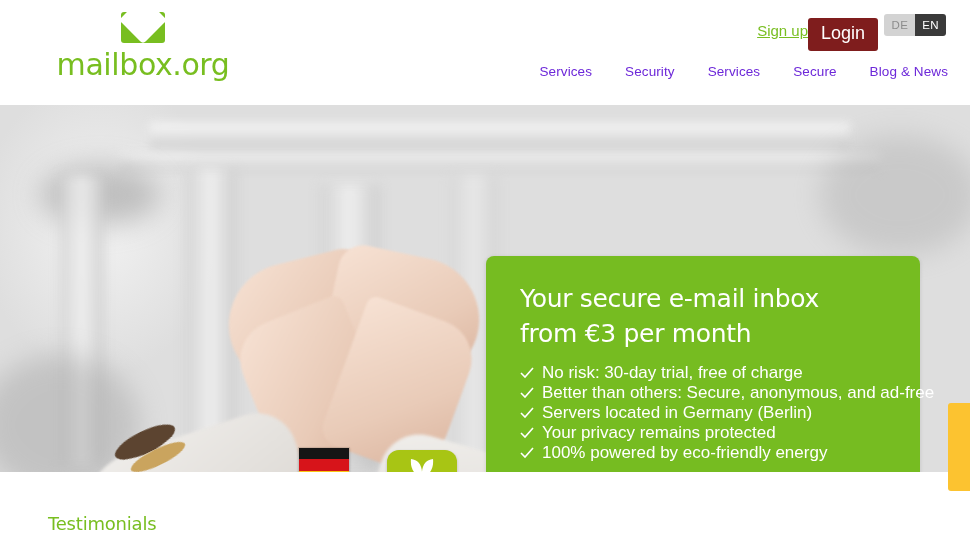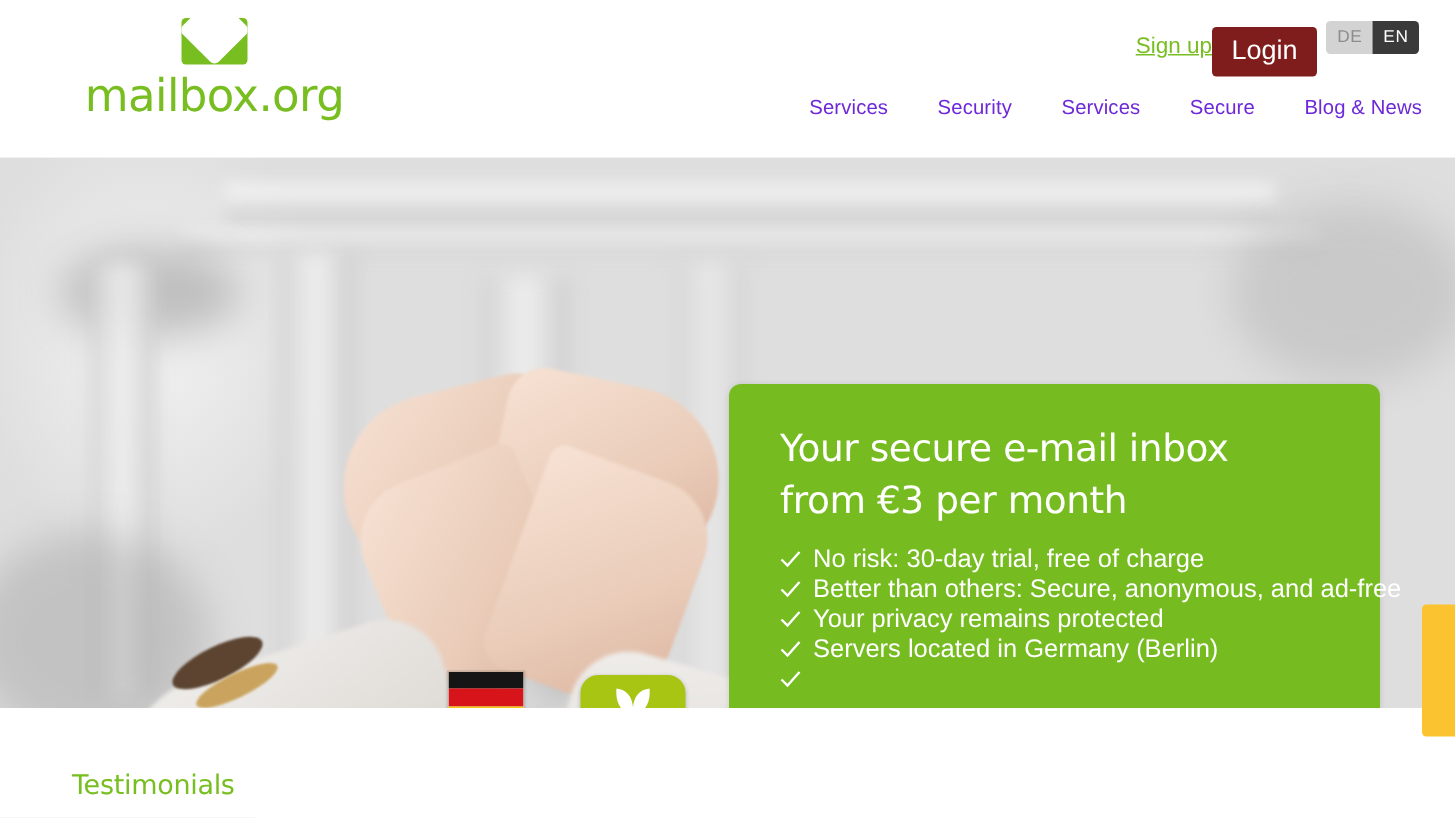--- a/index.html
+++ b/index.html
@@ -231,32 +231,33 @@
         <li>
           <svg class="chk" viewBox="0 0 14 14">
               <path d="M1 7 L5 11 L13 2" stroke="#ffffff" stroke-width="1.6" fill="none"></path>
             </svg>
           <span>Better than others: Secure, anonymous, and ad-free</span>
         </li>
         <li>
           <svg class="chk" viewBox="0 0 14 14">
               <path d="M1 7 L5 11 L13 2" stroke="#ffffff" stroke-width="1.6" fill="none"></path>
             </svg>
+          <span>Servers located in Germany (Berlin)</span>
+        </li>
+        <li>
+          <svg class="chk" viewBox="0 0 14 14">
+              <path d="M1 7 L5 11 L13 2" stroke="#ffffff" stroke-width="1.6" fill="none"></path>
+            </svg>
           <span>Your privacy remains protected</span>
         </li>
         <li>
           <svg class="chk" viewBox="0 0 14 14">
               <path d="M1 7 L5 11 L13 2" stroke="#ffffff" stroke-width="1.6" fill="none"></path>
             </svg>
-          <span>Servers located in Germany (Berlin)</span>
-        </li>
-        <li>
-          <svg class="chk" viewBox="0 0 14 14">
-              <path d="M1 7 L5 11 L13 2" stroke="#ffffff" stroke-width="1.6" fill="none"></path>
-            </svg>
+          <span>100% powered by eco-friendly energy</span>
         </li>
       </ul>
 
     </div>
   </div>
 
   <div class="feedback-tab"></div>
 
   <h2 class="section-title">Testimonials</h2>
 

